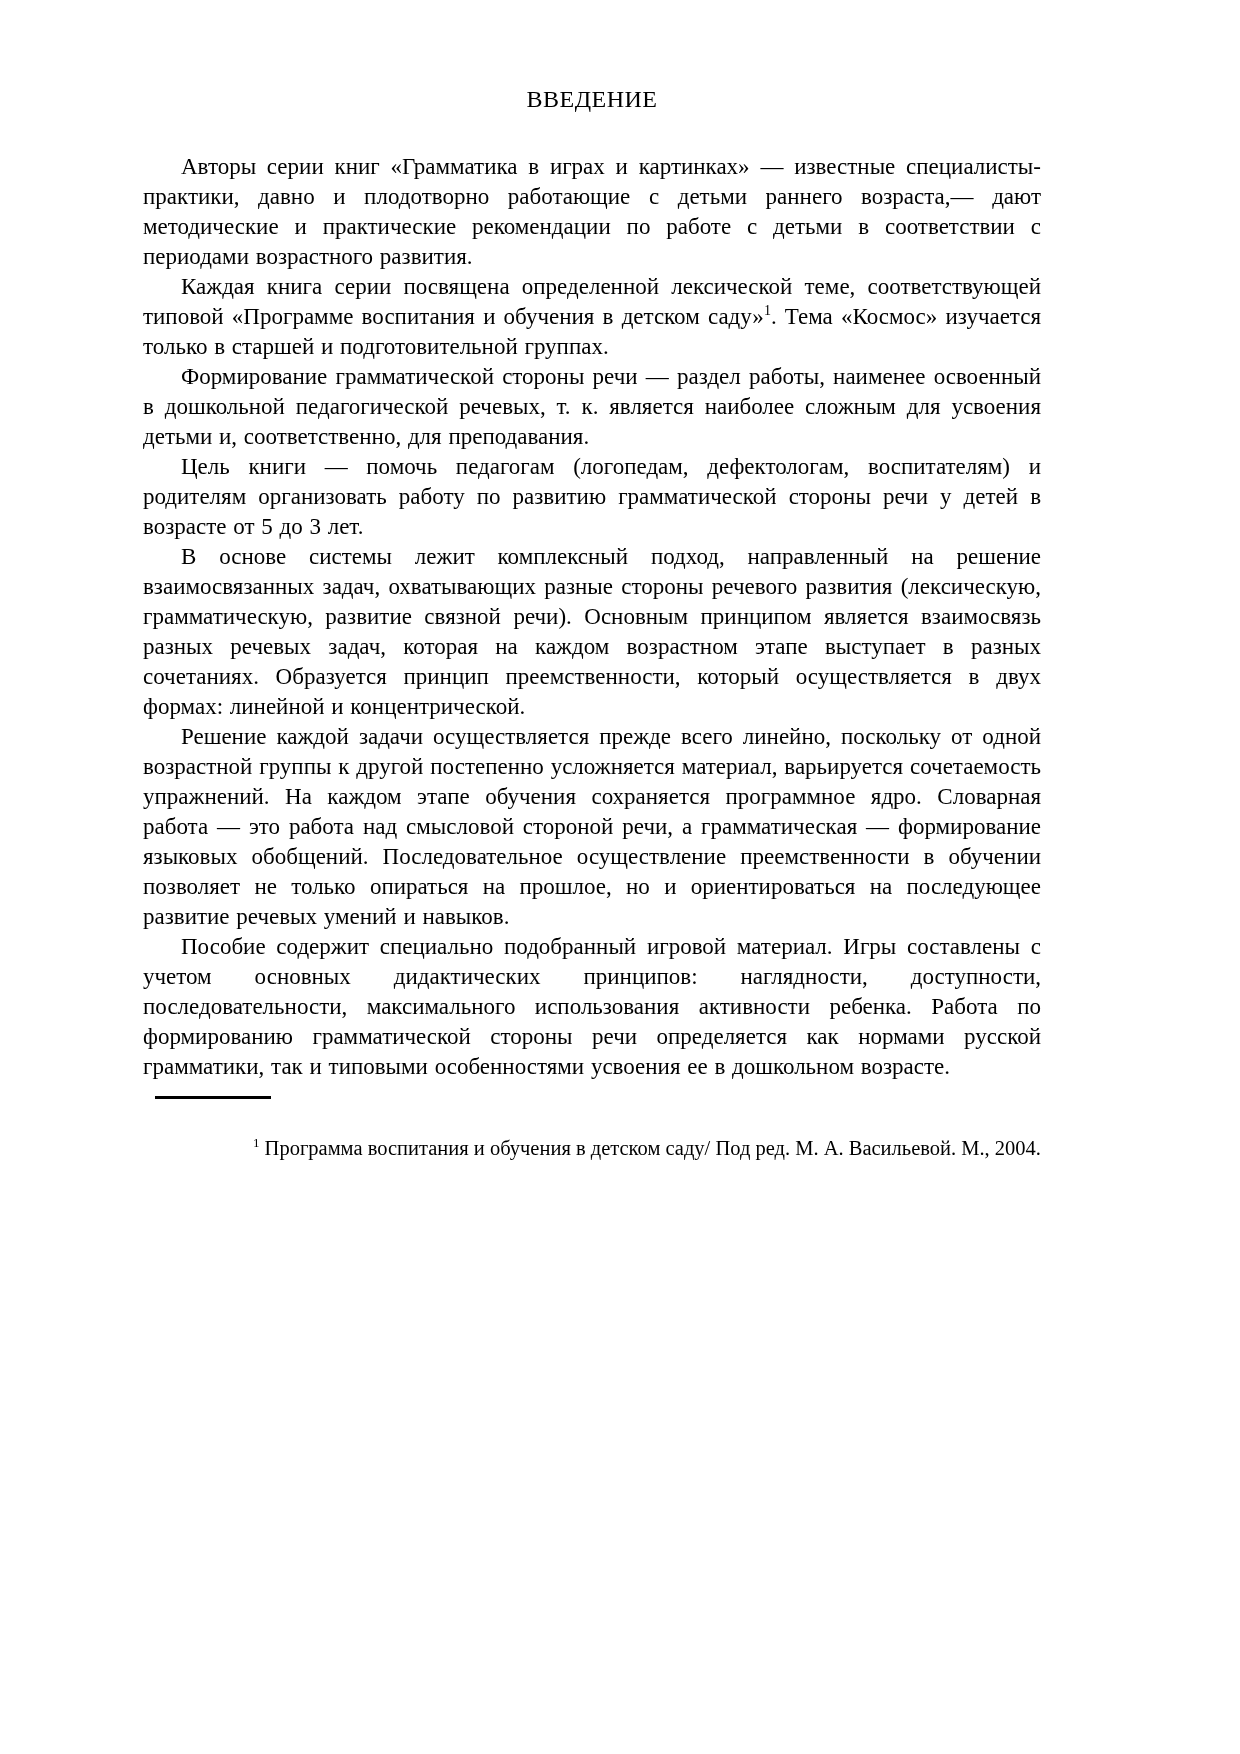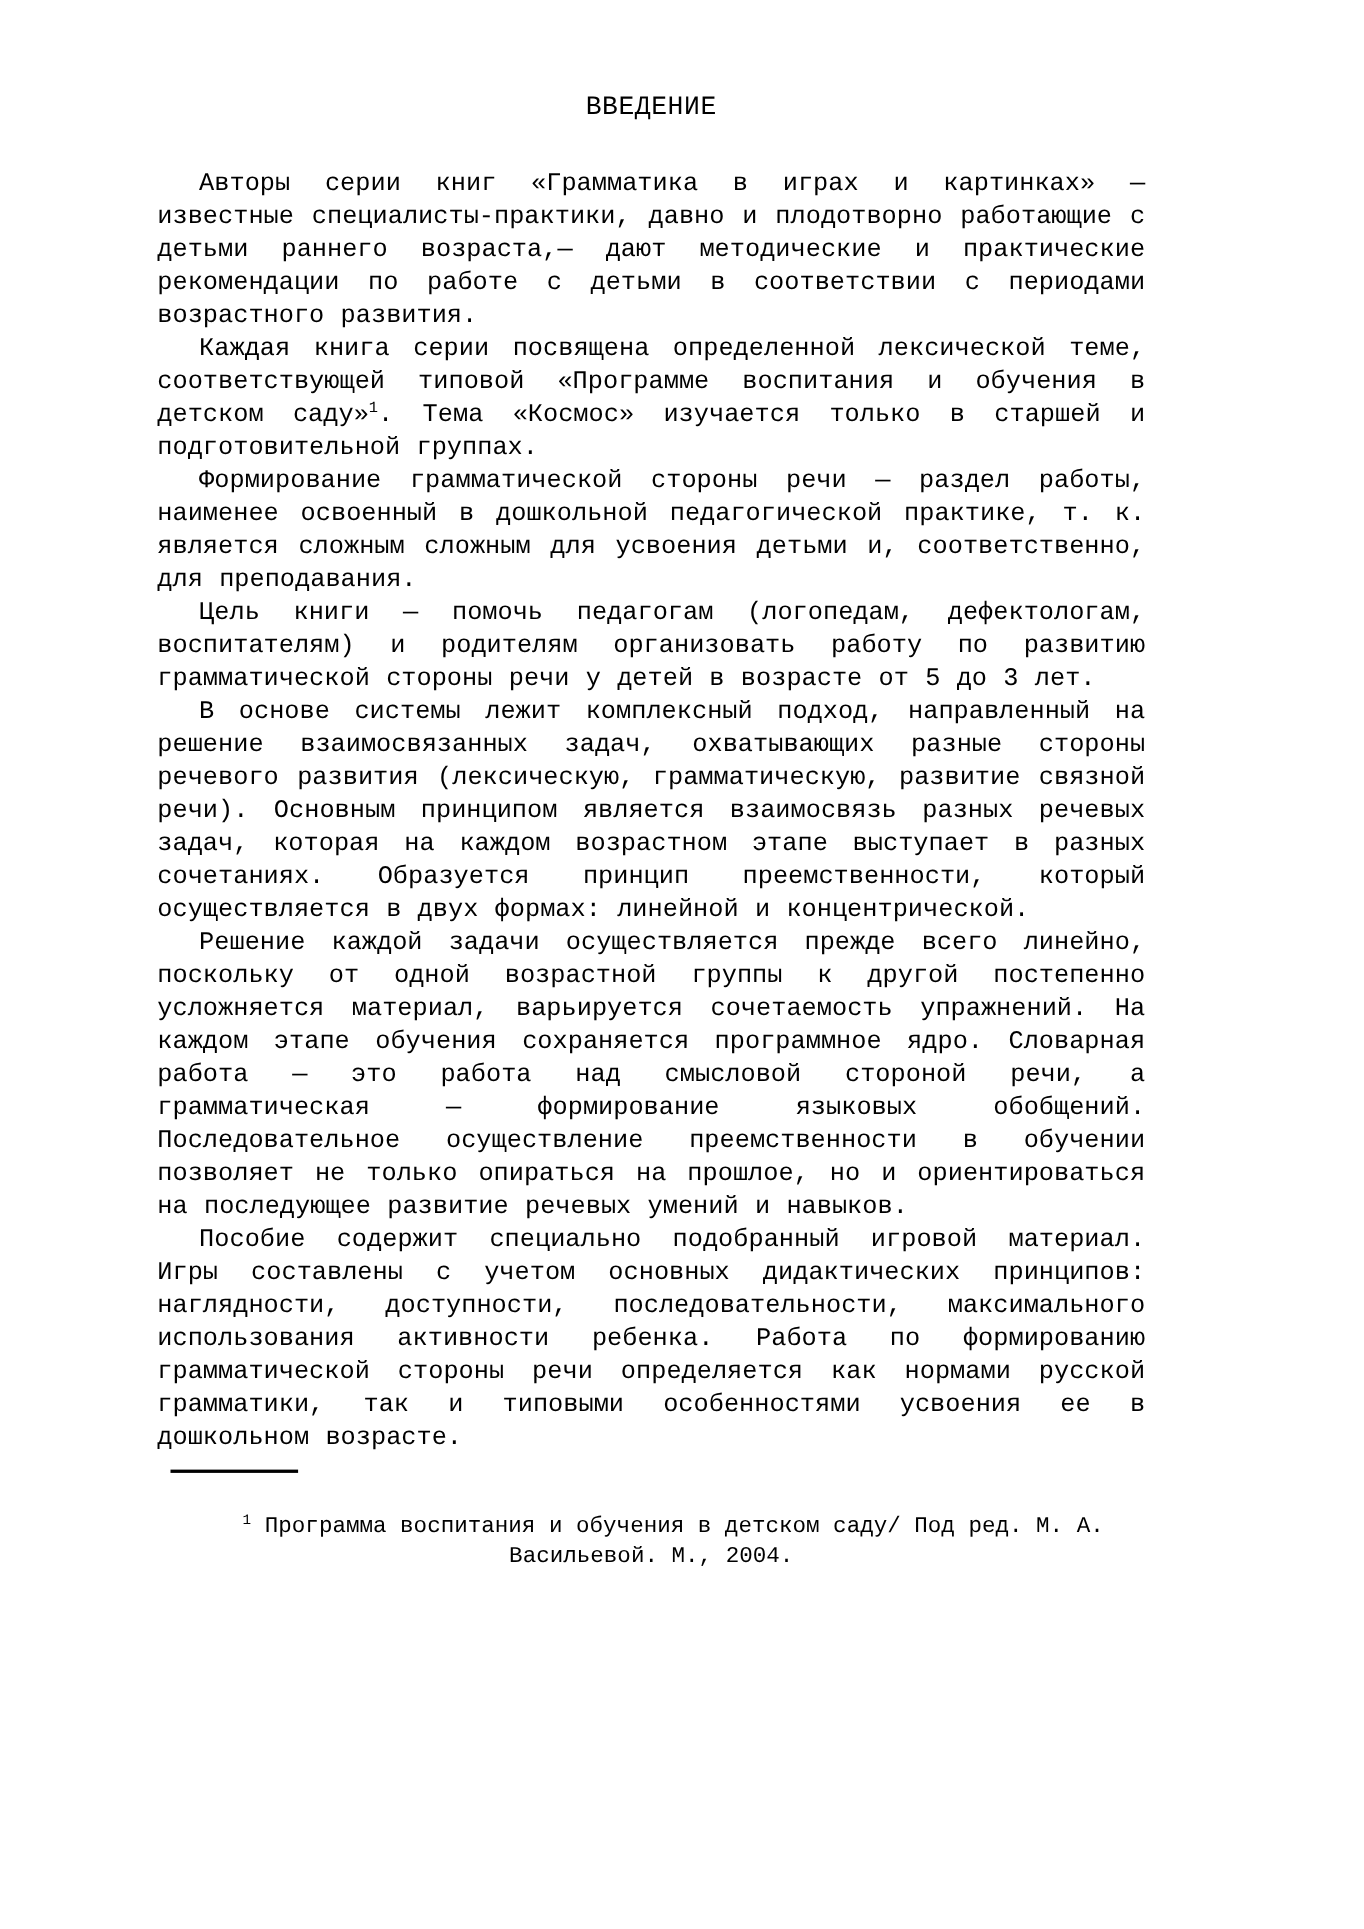--- a/index.html
+++ b/index.html
@@ -4,21 +4,21 @@
 <style>
   * { margin: 0; padding: 0; box-sizing: border-box; }
   html, body { background: #ffffff; }
   .page {
     position: relative;
     width: 1148px;
     height: 1754px;
     margin: 0 auto;
     background: #ffffff;
     color: #000000;
-    font-family: Liberation Mono, monospace;
+    font-family: Liberation Serif, serif;
     padding: 84px 153px 0 97px;
     overflow: hidden;
   }
   .doc-title {
     font-size: 24px;
     font-weight: normal;
     letter-spacing: 0.5px;
     text-align: center;
     line-height: 30px;
     margin-bottom: 38px;
@@ -42,37 +42,37 @@
     width: 116px;
     margin-left: 12px;
     border: none;
     border-top: 3px solid #000000;
     margin-bottom: 5px;
   }
   .footnote {
     font-size: 20.5px;
     line-height: 27px;
     text-indent: 40px;
-    text-align: center;
+    text-align: right;
     margin-top: 36px;
   }
   .footnote .fn-ref { font-size: 13px; }
 </style>
 </head>
 <body>
 
 <div class="page">
 
   <h1 class="doc-title">ВВЕДЕНИЕ</h1>
 
   <p class="para">Авторы серии книг «Грамматика в играх и картинках» — известные специалисты-практики, давно и плодотворно работающие с детьми раннего возраста,— дают методические и практические рекомендации по работе с детьми в соответствии с периодами возрастного развития.</p>
 
   <p class="para"><span>Каждая книга серии посвящена определенной лексической теме, соответствующей типовой «Программе воспитания и обучения в детском саду»</span><sup class="fn-ref">1</sup><span>. Тема «Космос» изучается только в старшей и подготовительной группах.</span></p>
 
-  <p class="para">Формирование грамматической стороны речи — раздел работы, наименее освоенный в дошкольной педагогической практике, т. к. является сложным сложным для усвоения детьми и, соответственно, для преподавания.</p>
+  <p class="para">Формирование грамматической стороны речи — раздел работы, наименее освоенный в дошкольной педагогической речевых, т. к. является наиболее сложным для усвоения детьми и, соответственно, для преподавания.</p>
 
   <p class="para">Цель книги — помочь педагогам (логопедам, дефектологам, воспитателям) и родителям организовать работу по развитию грамматической стороны речи у детей в возрасте от 5 до 3 лет.</p>
 
   <p class="para">В основе системы лежит комплексный подход, направленный на решение взаимосвязанных задач, охватывающих разные стороны речевого развития (лексическую, грамматическую, развитие связной речи). Основным принципом является взаимосвязь разных речевых задач, которая на каждом возрастном этапе выступает в разных сочетаниях. Образуется принцип преемственности, который осуществляется в двух формах: линейной и концентрической.</p>
 
   <p class="para">Решение каждой задачи осуществляется прежде всего линейно, поскольку от одной возрастной группы к другой постепенно усложняется материал, варьируется сочетаемость упражнений. На каждом этапе обучения сохраняется программное ядро. Словарная работа — это работа над смысловой стороной речи, а грамматическая — формирование языковых обобщений. Последовательное осуществление преемственности в обучении позволяет не только опираться на прошлое, но и ориентироваться на последующее развитие речевых умений и навыков.</p>
 
 
   <p class="para">Пособие содержит специально подобранный игровой материал. Игры составлены с учетом основных дидактических принципов: наглядности, доступности, последовательности, максимального использования активности ребенка. Работа по формированию грамматической стороны речи определяется как нормами русской грамматики, так и типовыми особенностями усвоения ее в дошкольном возрасте.</p>
 

